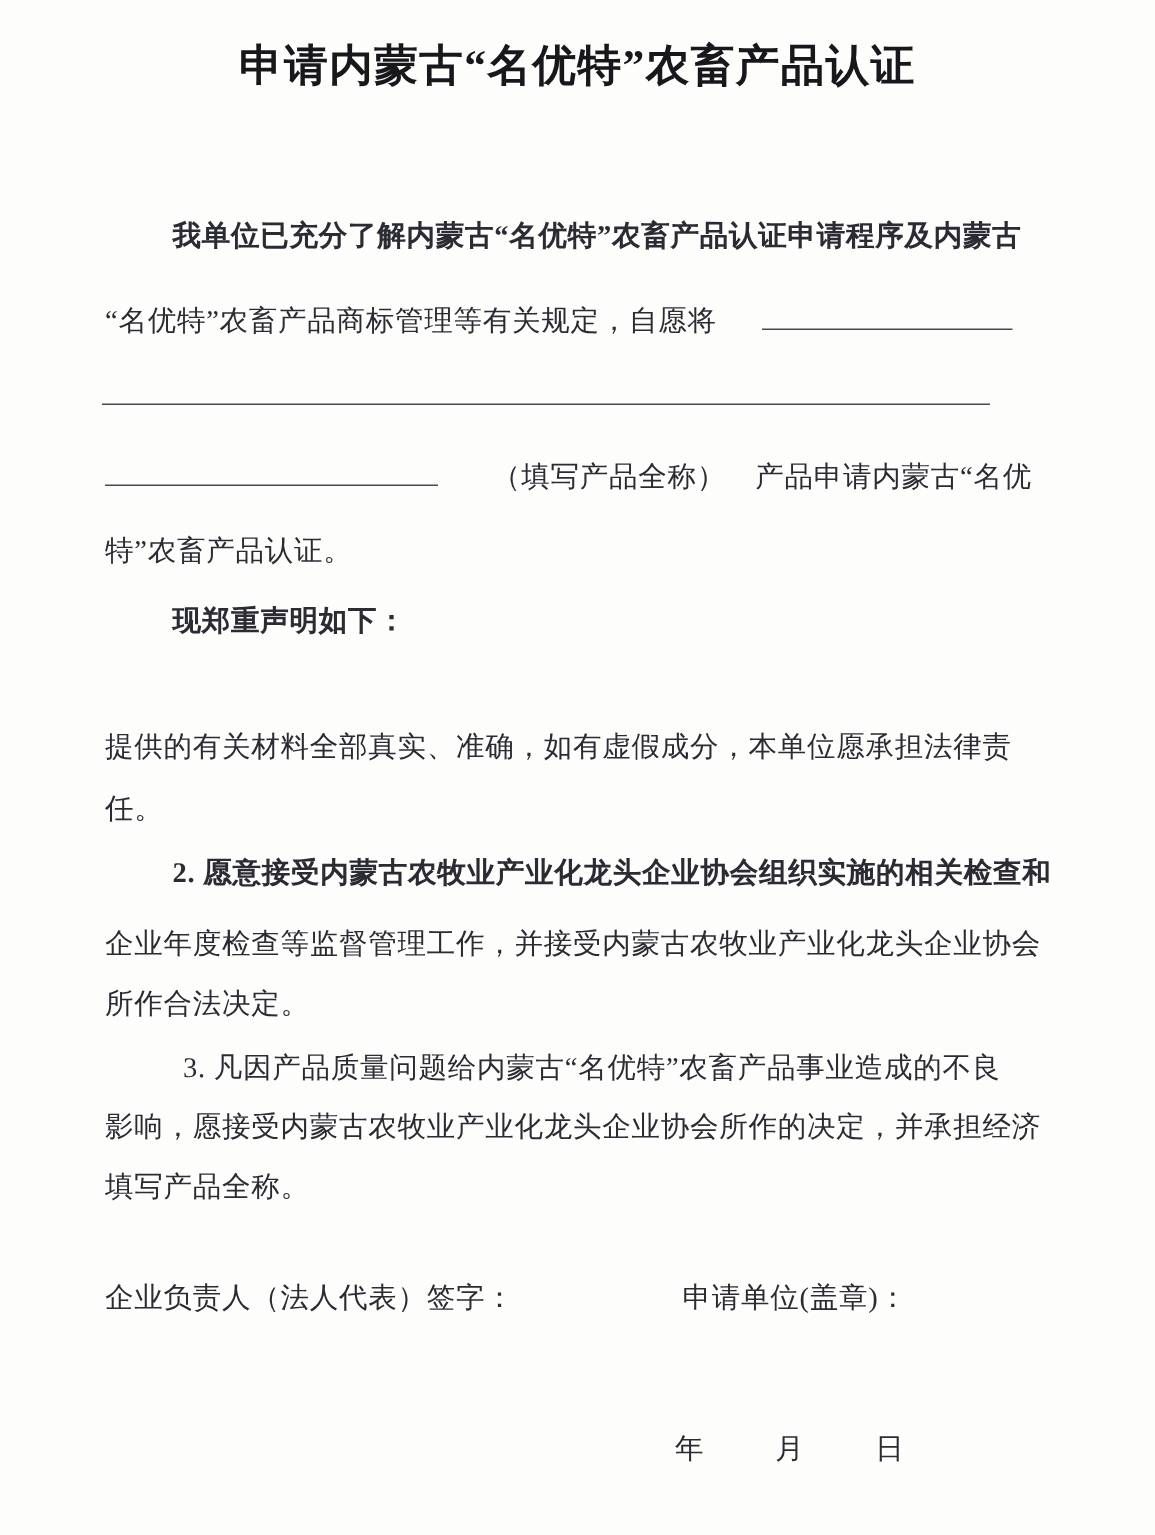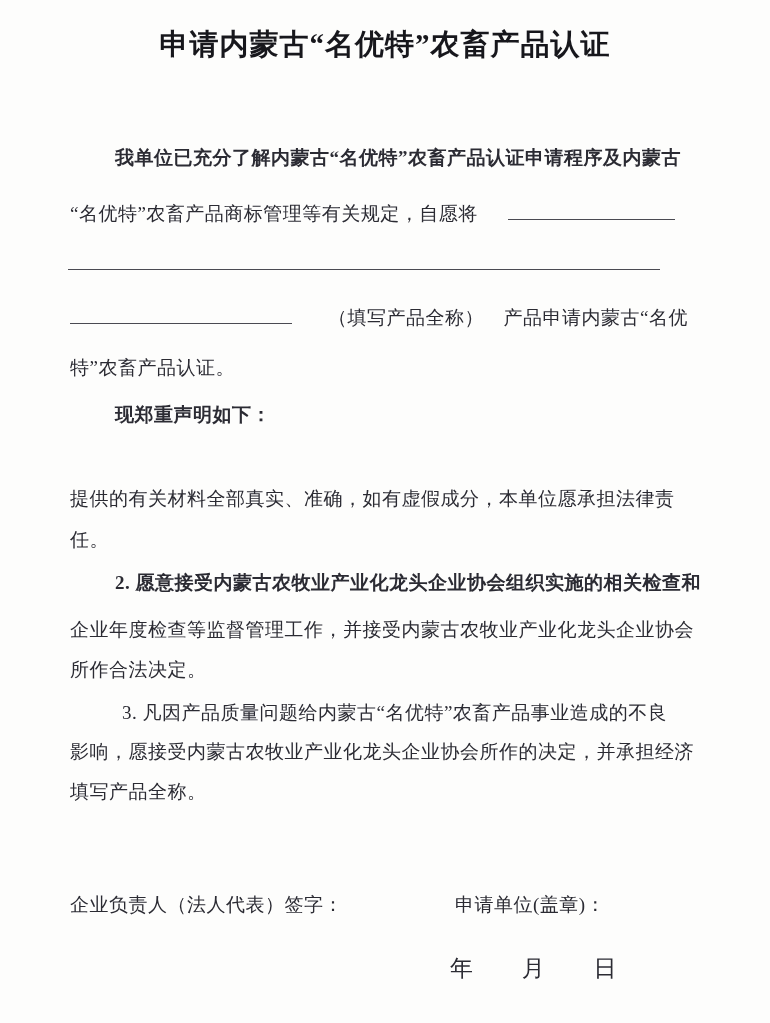--- a/index.html
+++ b/index.html
@@ -46,22 +46,22 @@
   .blank-full{
     position:absolute;
     left:68px;
     top:246px;
     width:592px;
     height:23px;
     border-bottom:1.5px solid #4a4a52;
   }
   .sig-left{position:absolute;left:70px;top:0;}
   .sig-right{position:absolute;left:455px;top:0;}
-  .sig-row{position:absolute;left:0;top:892px;width:770px;height:26px;font-size:19px;letter-spacing:0.5px;}
-  .date-row{position:absolute;left:450px;top:953px;font-size:23px;letter-spacing:0.5px;}
+  .sig-row{position:absolute;left:0;top:852px;width:770px;height:26px;font-size:19px;letter-spacing:0.5px;}
+  .date-row{position:absolute;left:450px;top:953px;font-size:19px;letter-spacing:0.5px;}
   .date-row span{display:inline-block;}
   .date-gap{margin-left:42px;}
 </style>
 </head>
 <body>
 
 <div class="page">
 
   <div class="title-line" style="top:26px">申请内蒙古“名优特”农畜产品认证</div>
 

